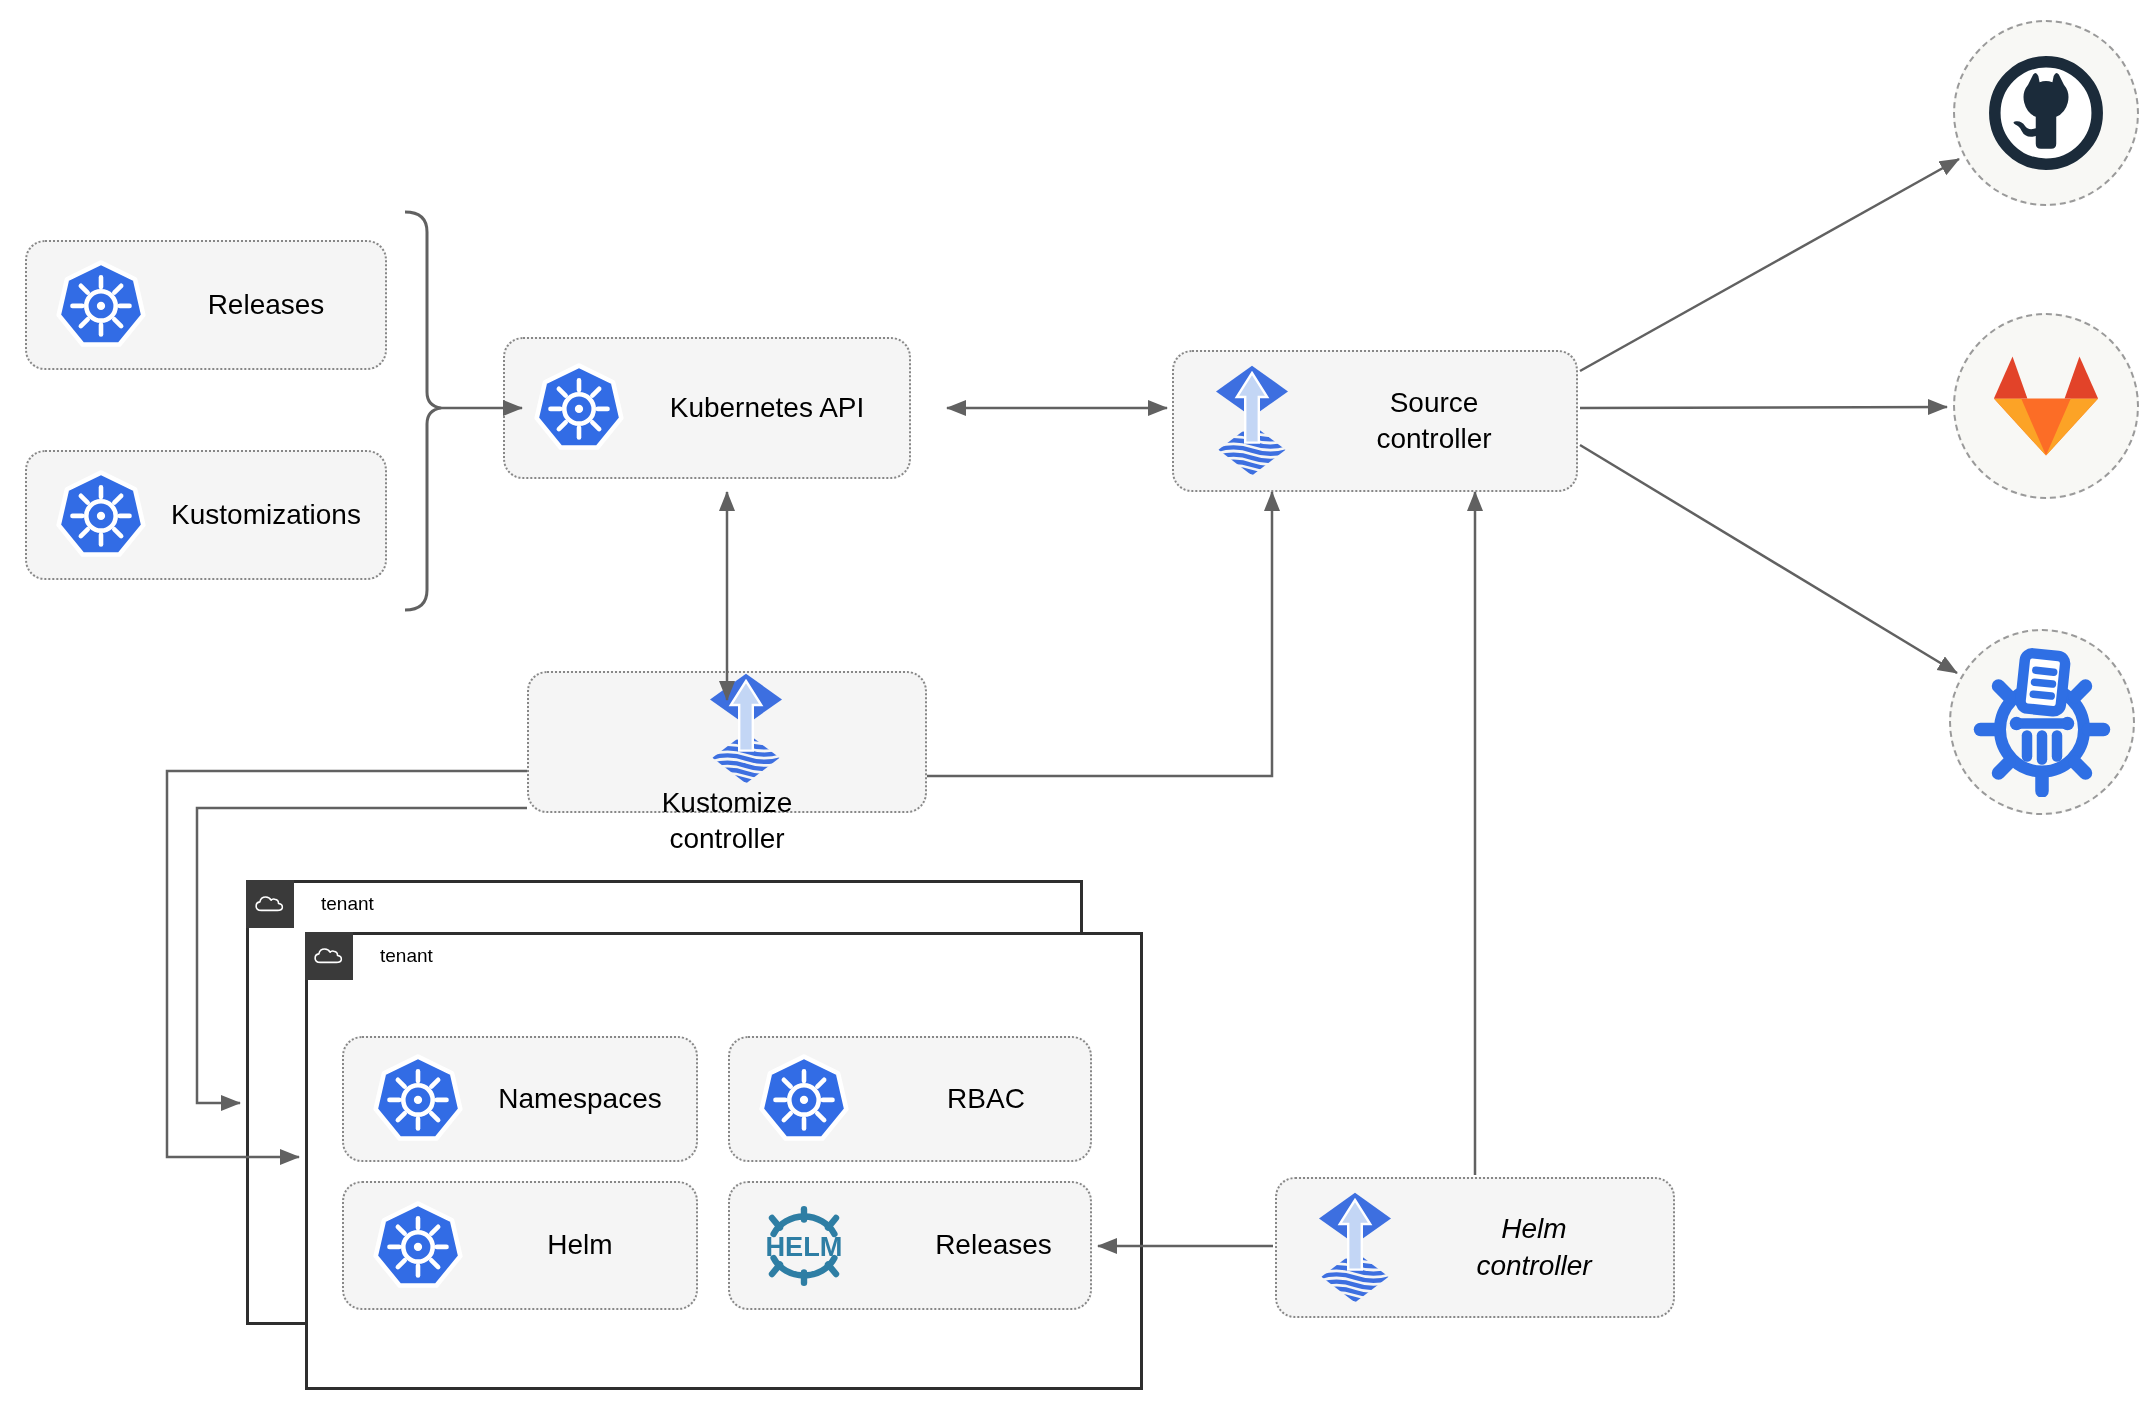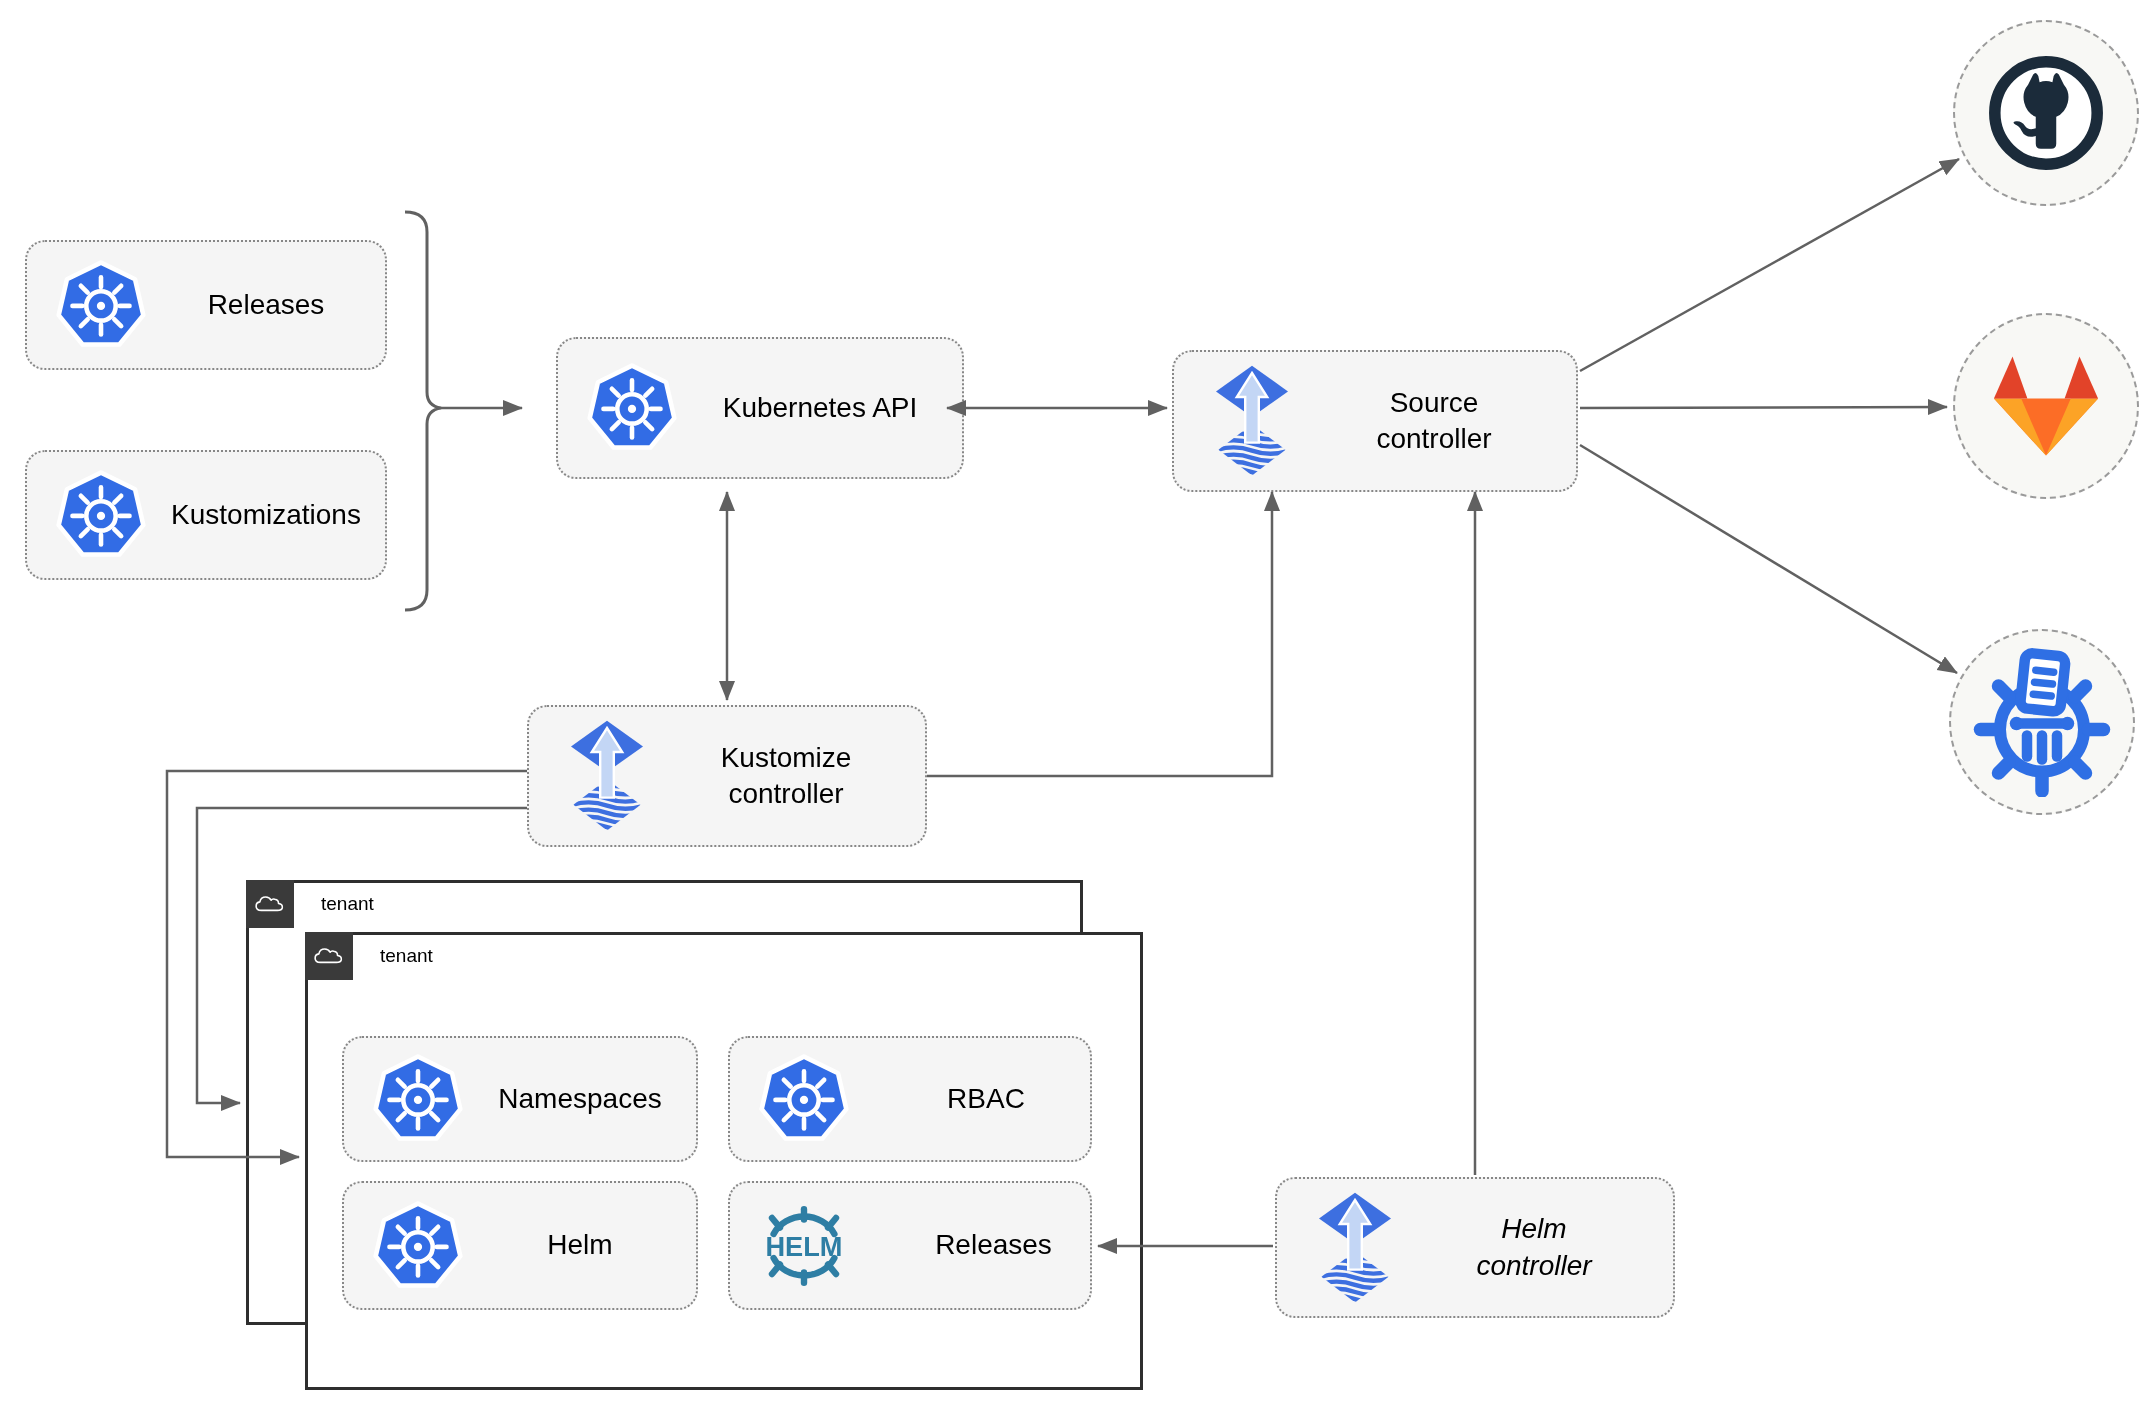--- a/index.html
+++ b/index.html
@@ -13,22 +13,22 @@
     background:var(--node-fill);
     border:2.5px dotted var(--node-border);
     border-radius:20px;box-sizing:border-box;z-index:3;
   }
   .node .icon{flex:0 0 auto;display:flex;align-items:center;justify-content:center;}
   .node .lbl{flex:1;text-align:center;font-size:28px;line-height:1.3;white-space:nowrap;}
   .node .lbl.wrap{white-space:normal;max-width:170px;margin:0 auto;}
   
   #sources        {left:25px;  top:240px;  width:362px; height:130px;}
   #kustomizations {left:25px;  top:450px;  width:362px; height:130px;}
-  #k8s-api        {left:556px; top:337px;  width:408px; height:142px;justify-content:center;}
-  #kustomize-ctrl {left:527px; top:705px;  width:400px; height:142px;}
+  #k8s-api        {left:503px; top:337px;  width:408px; height:142px;justify-content:center;}
+  #kustomize-ctrl {left:527px; top:671px;  width:400px; height:142px;flex-direction:column;}
   #source-ctrl    {left:1172px;top:350px;  width:406px; height:142px;}
   #helm-ctrl      {left:1275px;top:1177px; width:400px; height:141px;font-style:italic;}
   #namespaces     {left:342px; top:1036px; width:356px; height:126px;}
   #rbac           {left:728px; top:1036px; width:364px; height:126px;gap:32px;}
   #crds           {left:342px; top:1181px; width:356px; height:129px;}
   #releases       {left:728px; top:1181px; width:364px; height:129px;gap:45px;}
   .k8s-ic  {width:92px;height:92px;margin-left:28px;}
   .flux-ic {width:80px;height:112px;margin-left:38px;}
   .helm-ic {width:96px;height:80px;margin-left:26px;}
   

